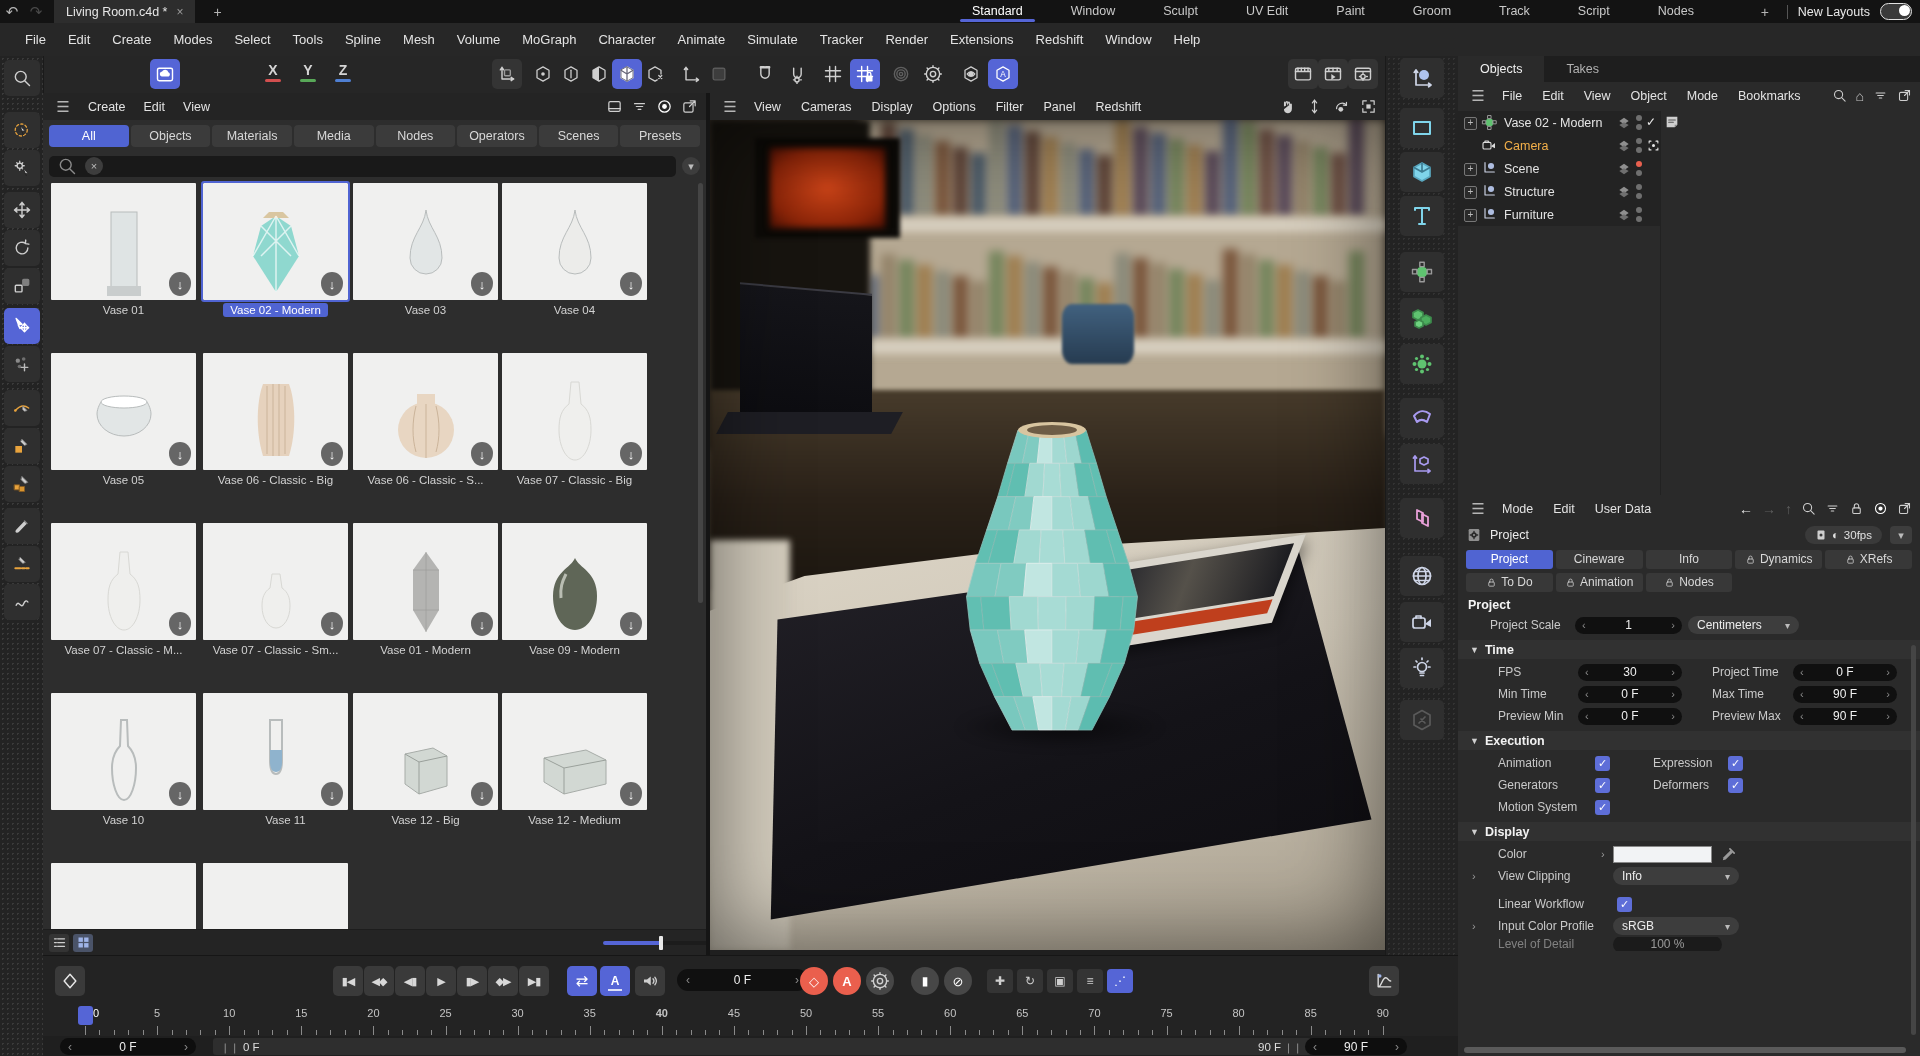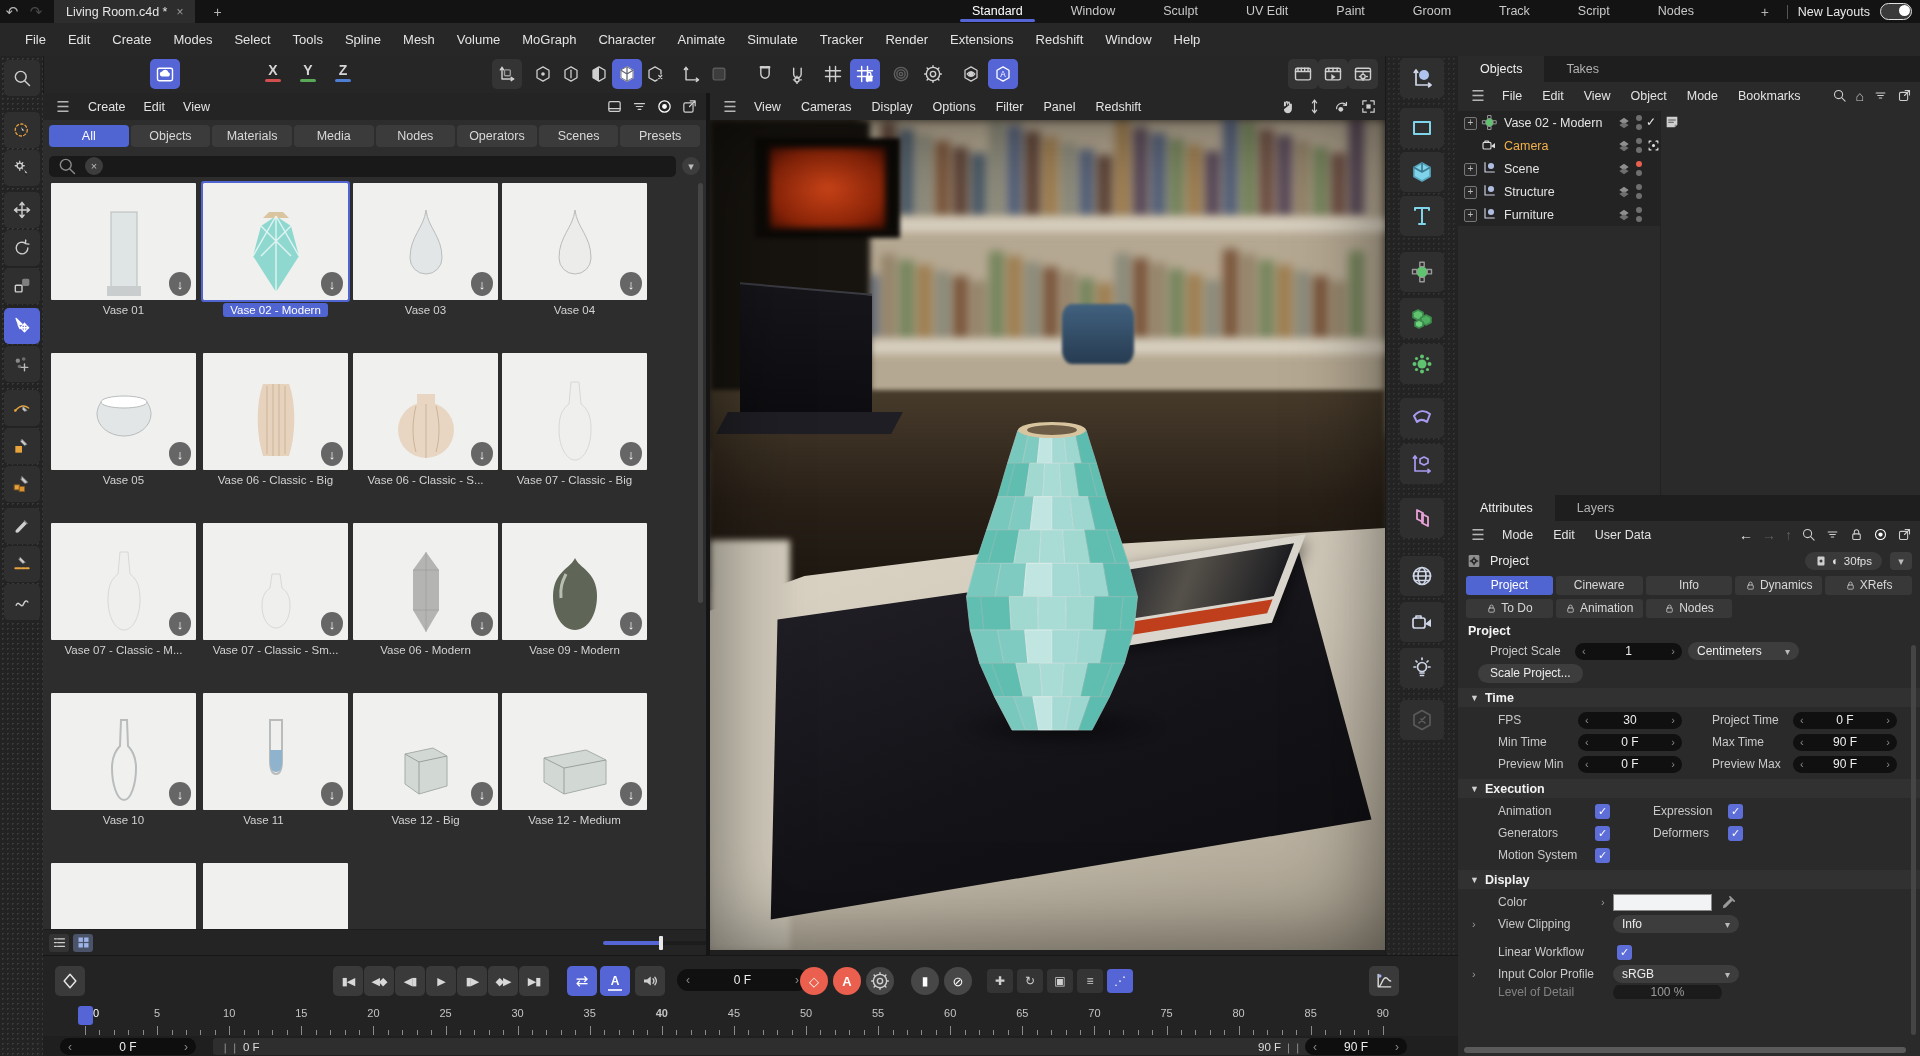--- a/index.html
+++ b/index.html
@@ -556,21 +556,21 @@
         <span class="badge">↓</span>
       </div>
       <div class="alabel" style="left: 160px; top: 466px;"><span>Vase 07 - Classic - Sm...</span></div>
       <div class="thumb" style="left: 310px; top: 347px;">
         <svg width="102" height="96" viewBox="0 0 102 96">
           <path d="M51 8 64 26l0 40L51 88 38 66V26z" fill="#b4b4b2"></path>
           <path d="M51 8v80M38 26l26 0M38 66h26" stroke="#9a9a98" fill="none" opacity=".6"></path>
         </svg>
         <span class="badge">↓</span>
       </div>
-      <div class="alabel" style="left: 310px; top: 466px;"><span>Vase 06 - Modern</span></div>
+      <div class="alabel" style="left: 310px; top: 466px;"><span>Vase 01 - Modern</span></div>
       <div class="thumb" style="left: 459px; top: 347px;">
         <svg width="102" height="96" viewBox="0 0 102 96">
           <path d="M51 14c4 10 22 14 22 38 0 20-10 34-22 34S29 72 29 52c0-24 18-28 22-38z" fill="#5f6657"></path>
           <path d="M42 30c-4 8-6 14-5 24" stroke="#dfe3d8" stroke-width="3" fill="none" opacity=".7"></path>
         </svg>
         <span class="badge">↓</span>
       </div>
       <div class="alabel" style="left: 459px; top: 466px;"><span>Vase 09 - Modern</span></div>
       <div class="thumb" style="left: 8px; top: 517px;">
         <svg width="102" height="96" viewBox="0 0 102 96">
@@ -579,21 +579,21 @@
         <span class="badge">↓</span>
       </div>
       <div class="alabel" style="left: 8px; top: 636px;"><span>Vase 10</span></div>
       <div class="thumb" style="left: 160px; top: 517px;">
         <svg width="102" height="96" viewBox="0 0 102 96">
           <path d="M45 6h12v40c0 8-2 14-6 14s-6-6-6-14z" fill="none" stroke="#b8bcbc" stroke-width="2"></path>
           <path d="M45 36h12v12c0 6-2 10-6 10s-6-4-6-10z" fill="#8fb3cd"></path>
         </svg>
         <span class="badge">↓</span>
       </div>
-      <div class="alabel" style="left: 148px; top: 636px;"><span>Vase 11</span></div>
+      <div class="alabel" style="left: 170px; top: 636px;"><span>Vase 11</span></div>
       <div class="thumb" style="left: 310px; top: 517px;">
         <svg width="102" height="96" viewBox="0 0 102 96">
           <path d="M30 40 58 34l14 8v30l-28 8-14-10z" fill="#cdd4cf" opacity=".85" stroke="#9aa09b"></path>
           <path d="M30 40l14 8 28-6M44 48v32" stroke="#9aa09b" fill="none"></path>
         </svg>
         <span class="badge">↓</span>
       </div>
       <div class="alabel" style="left: 310px; top: 636px;"><span>Vase 12 - Big</span></div>
       <div class="thumb" style="left: 459px; top: 517px;">
         <svg width="102" height="96" viewBox="0 0 102 96">
@@ -1049,24 +1049,20 @@
         </span>
         <span class="odots">
           <i class=""></i>
           <i class=""></i>
         </span>
       </div>
     </div>
 </section>
 
 <section id="attributes" class="abs">
-  <div class="ptabs" id="attr-tabs-top">
-      <span class="ptab active">Attributes</span>
-      <span class="ptab">Layers</span>
-    </div>
   <div class="pmenu">
     <span class="tb-icon">☰</span>
     <span id="attr-menus"><span class="menu-item">Mode</span><span class="menu-item">Edit</span><span class="menu-item">User Data</span></span>
     <span class="pmenu-icons" id="attr-icons">
         <span style="font-size: 14px; color: rgb(232, 232, 232);">←</span>
         <span style="font-size: 14px; color: rgb(95, 95, 95);">→</span>
         <span style="font-size: 14px; color: rgb(95, 95, 95);">↑</span>
         <span>
           <svg width="15" height="15" viewBox="0 0 24 24" fill="none" stroke="#cfcfcf" stroke-width="1.7" stroke-linecap="round" stroke-linejoin="round">
             <circle cx="10.5" cy="10.5" r="6.5"></circle>
@@ -1188,23 +1184,20 @@
   <span class="alab" style="left:32px">Project Scale</span>
   <span class="pill" style="left:117px;width:93px;">
           <span class="ar">‹</span>
           <span>1</span>
           <span class="ar">›</span>
         </span>
   <span class="dd" style="left:230px;width:93px;">
           <span>Centimeters</span>
           <span class="ar">▾</span>
         </span>
-      </div>
-      <div class="arow">
-        <span class="softbtn" style="left:20px;">Scale Project...</span>
       </div>
       <div class="sec-head">
         <span class="tri">▼</span>
         <span>Time</span>
       </div>
       <div class="arow">
         <span class="alab">FPS</span>
       <span class="pill" style="left:120px;width:90px;">
           <span class="ar">‹</span>
           <span>30</span>

